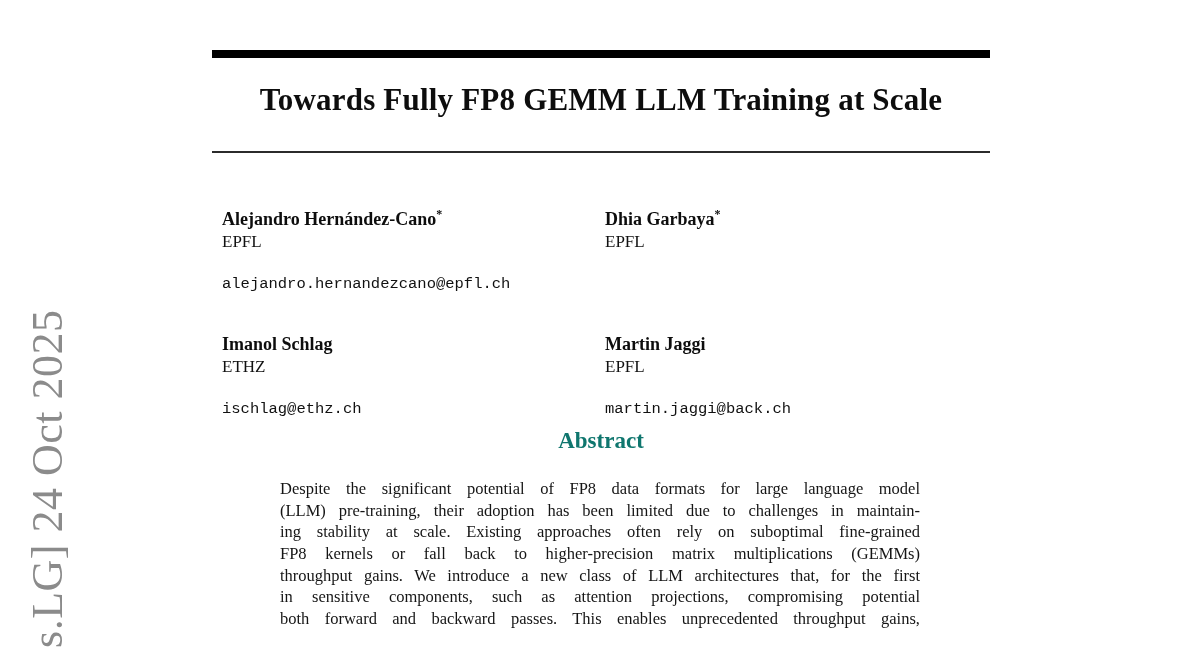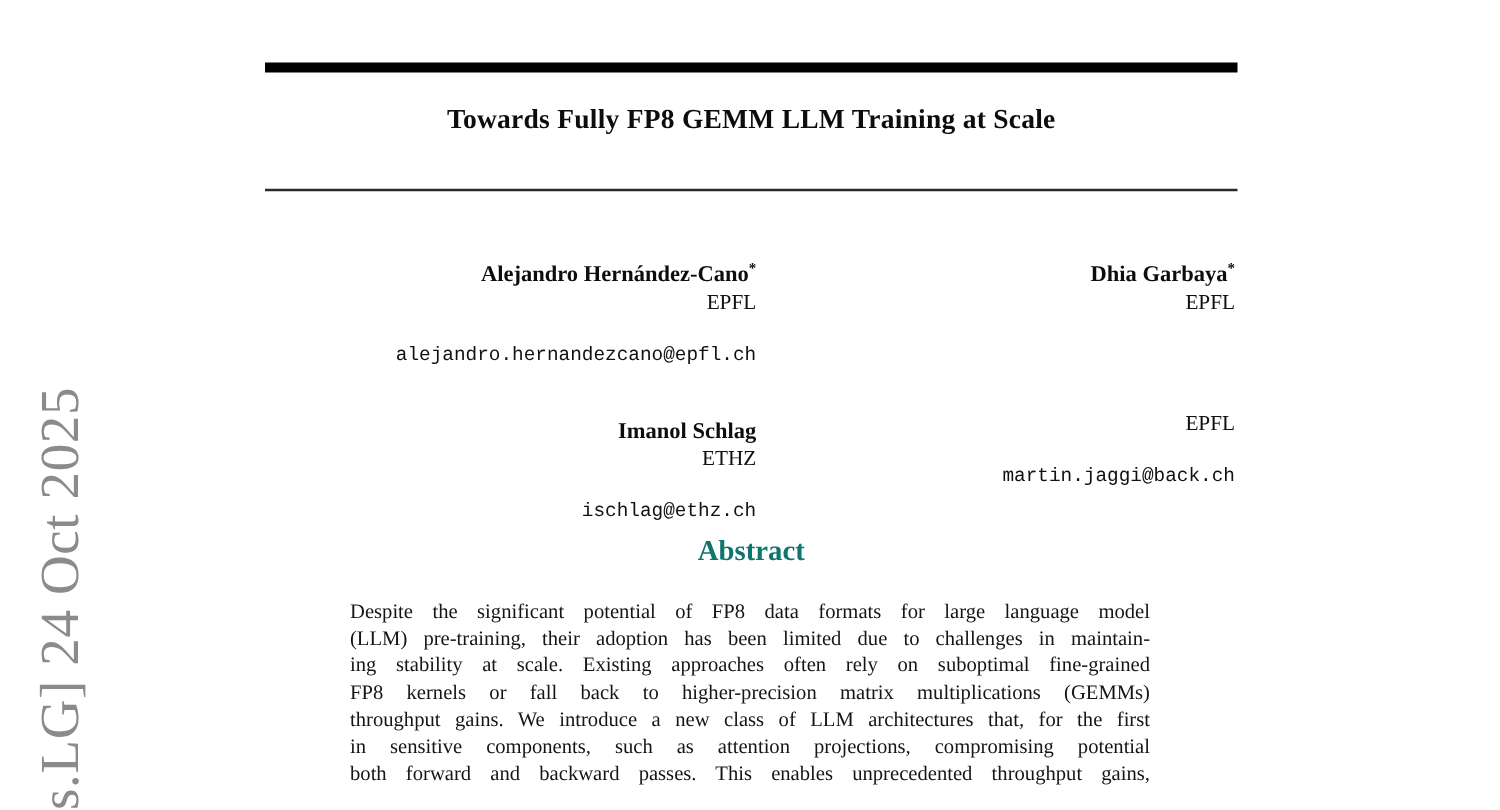--- a/index.html
+++ b/index.html
@@ -36,21 +36,21 @@
     height: 8px;
     background: #000000;
   }
   .paper-title {
     position: absolute;
     left: 212px;
     top: 82px;
     width: 778px;
     margin: 0;
     text-align: center;
-    font-size: 22px;
+    font-size: 31px;
     font-weight: bold;
     letter-spacing: 0.2px;
     color: #0d0d0d;
   }
   .rule-thin {
     position: absolute;
     left: 212px;
     top: 151px;
     width: 778px;
     height: 2px;
@@ -64,21 +64,21 @@
   }
   .author-row {
     display: flex;
     flex-direction: row;
   }
   .author-row.second {
     margin-top: 33px;
   }
   .author {
     width: 50%;
-    text-align: right;
+    text-align: left;
   }
   .author-name {
     font-size: 18px;
     font-weight: bold;
     line-height: 23px;
     color: #0d0d0d;
   }
   .author-name sup {
     font-size: 12px;
     font-weight: bold;
@@ -148,20 +148,21 @@
         <div class="author-affil">EPFL</div>
       </div>
     </div>
     <div class="author-row second">
       <div class="author">
         <div class="author-name"><span>Imanol Schlag</span><sup></sup></div>
         <div class="author-affil">ETHZ</div>
         <div class="author-email">ischlag@ethz.ch</div>
       </div>
       <div class="author">
+        <div class="author-name"><span>Martin Jaggi</span><sup></sup></div>
         <div class="author-affil">EPFL</div>
         <div class="author-email">martin.jaggi@back.ch</div>
       </div>
     </div>
   </div>
 
   <h2 class="abstract-heading">Abstract</h2>
 
   <div class="abstract-body">
     <div class="abstract-line">Despite the significant potential of FP8 data formats for large language model</div>

